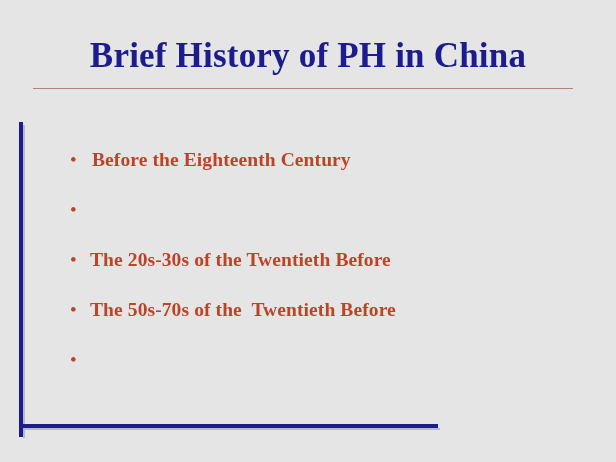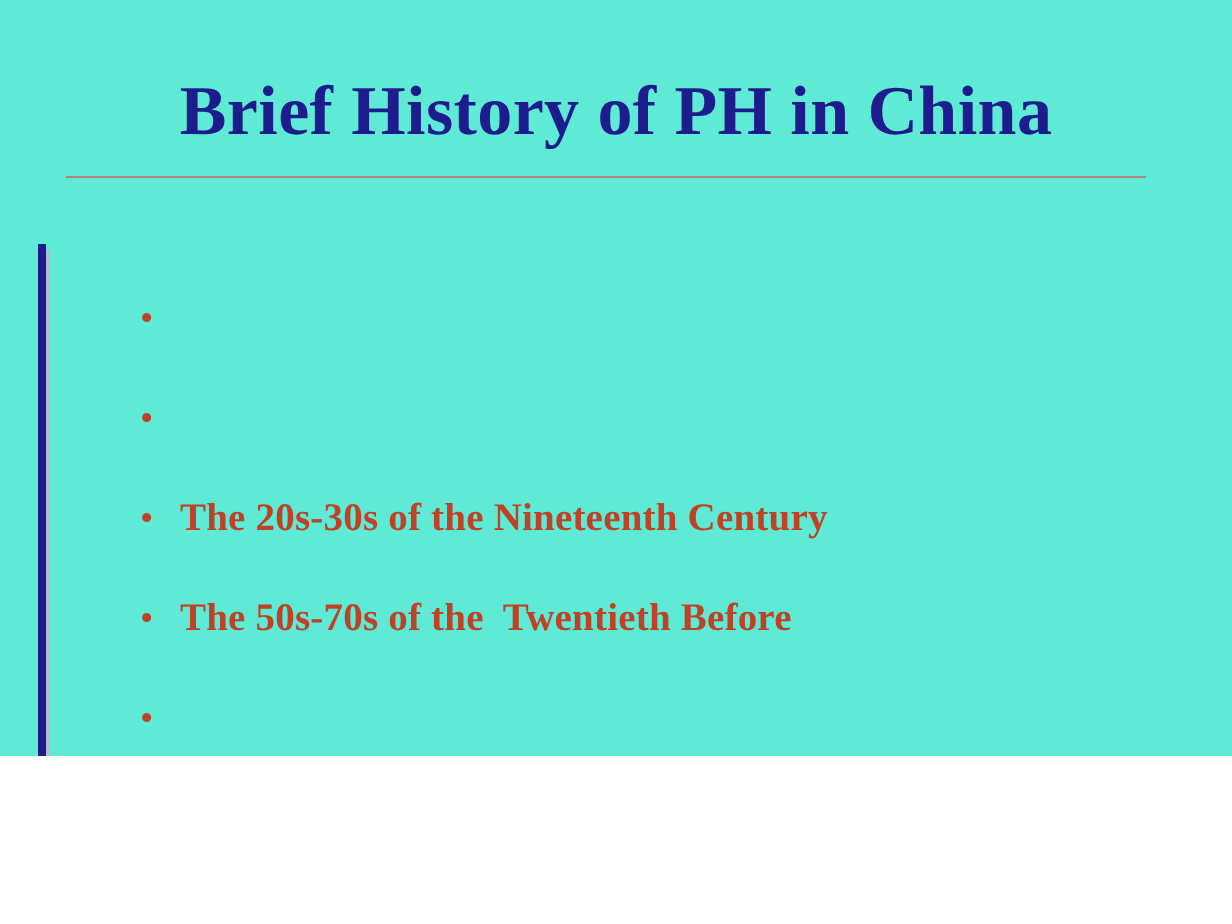--- a/index.html
+++ b/index.html
@@ -6,22 +6,22 @@
     margin: 0;
     padding: 0;
     background: #ffffff;
   }
   body {
     font-family: "Liberation Serif", "DejaVu Serif", serif;
   }
   #slide {
     position: relative;
     width: 616px;
-    height: 378px;
-    background: #5eead4;
+    height: 462px;
+    background: #e5e5e5;
     overflow: hidden;
   }
 
   
   #title {
     position: absolute;
     left: 0;
     top: 36px;
     width: 616px;
     text-align: center;
@@ -125,29 +125,30 @@
 
   <div id="axis-vertical-shadow"></div>
   <div class="axis-line" id="axis-vertical"></div>
   <div id="axis-horizontal-shadow"></div>
   <div class="axis-line" id="axis-horizontal"></div>
 
   <div id="bullet-list">
 
     <div class="bullet-row first">
       <span class="bullet-marker">•</span>
+      <span class="bullet-text">Before the Eighteenth Century</span>
     </div>
 
     <div class="bullet-row">
       <span class="bullet-marker">•</span>
     </div>
 
     <div class="bullet-row">
       <span class="bullet-marker">•</span>
-      <span class="bullet-text">The 20s-30s of the Nineteenth Century</span>
+      <span class="bullet-text">The 20s-30s of the Twentieth Before</span>
     </div>
 
     <div class="bullet-row">
       <span class="bullet-marker">•</span>
       <span class="bullet-text">The 50s-70s of the  Twentieth Before</span>
     </div>
 
     <div class="bullet-row">
       <span class="bullet-marker">•</span>
     </div>

